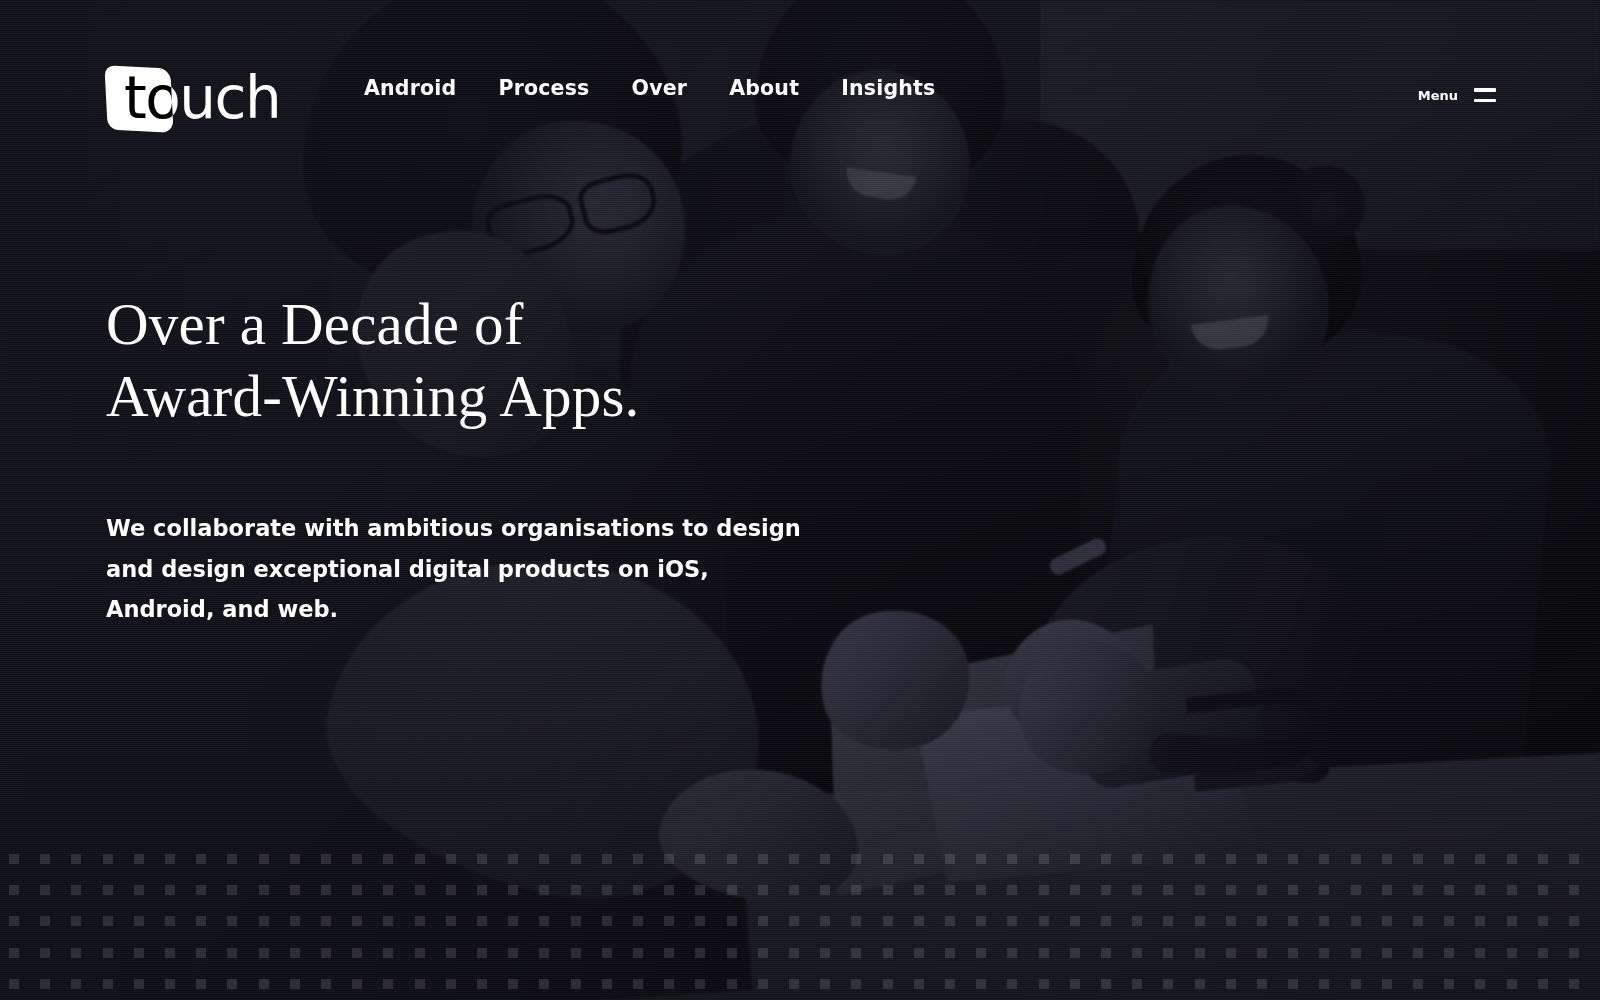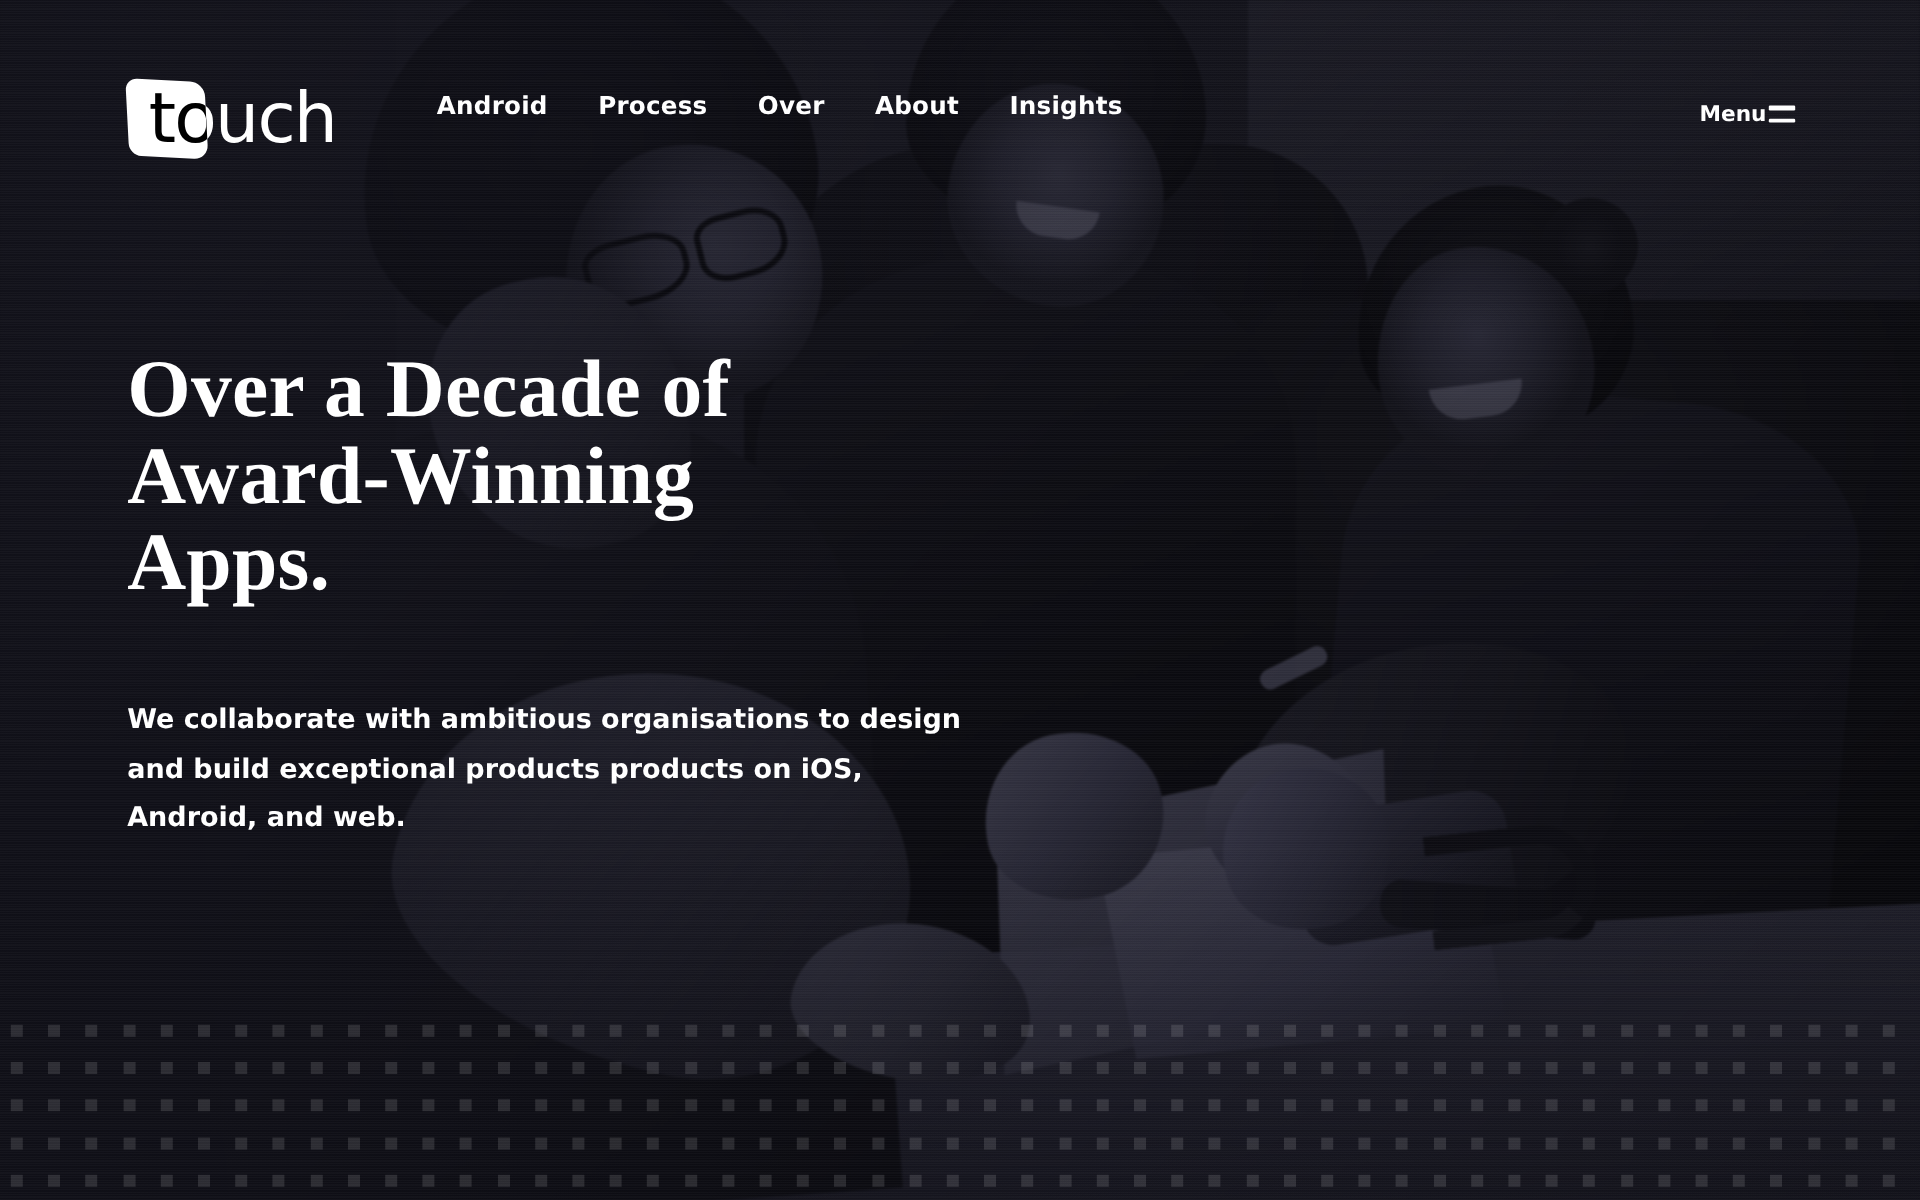--- a/index.html
+++ b/index.html
@@ -288,37 +288,37 @@
     display:flex; align-items:center; justify-content:center;
     width:130px; height:56px;
     border:2px solid rgba(255,255,255,.95);
     color:#fff; text-decoration:none;
     font-size:20.5px; font-weight:700;
     font-family:"DejaVu Sans", sans-serif;
     background:transparent;
     cursor:pointer;
   }
   .menu-btn {
-    display:flex; align-items:center; gap:2px;
+    display:flex; align-items:center; gap:16px;
     color:#fff; background:none; border:none; cursor:pointer;
-    font-size:18px; font-weight:700;
+    font-size:13px; font-weight:700;
     font-family:"DejaVu Sans", sans-serif;
   }
   .burger { display:flex; flex-direction:column; gap:7px; width:22px; }
   .burger span { display:block; height:3.5px; background:#fff; border-radius:1px; }
 
   
   .hero-copy {
     position:absolute; left:106px; top:288px;
     width:720px; z-index:20;
   }
   .headline {
     font-family:"Liberation Serif", "DejaVu Serif", serif;
-    font-weight:700;
-    font-size:68px;
+    font-weight:400;
+    font-size:59px;
     line-height:72px;
     letter-spacing:.2px;
     color:#fff;
     margin:0 0 76px 0;
     max-width:600px;
   }
   .subcopy {
     font-family:"DejaVu Sans", sans-serif;
     font-size:22.5px;
     font-weight:700;
@@ -666,16 +666,16 @@
         <span class="burger">
           <span></span>
           <span></span>
         </span>
       </button>
     </div>
   </header>
 
   <div class="hero-copy">
     <h1 class="headline">Over a Decade of Award-Winning Apps.</h1>
-    <p class="subcopy">We collaborate with ambitious organisations to design and build exceptional products products on iOS, Android, and web.</p>
+    <p class="subcopy">We collaborate with ambitious organisations to design and design exceptional digital products on iOS, Android, and web.</p>
   </div>
 
 </div>
 
 </body></html>

